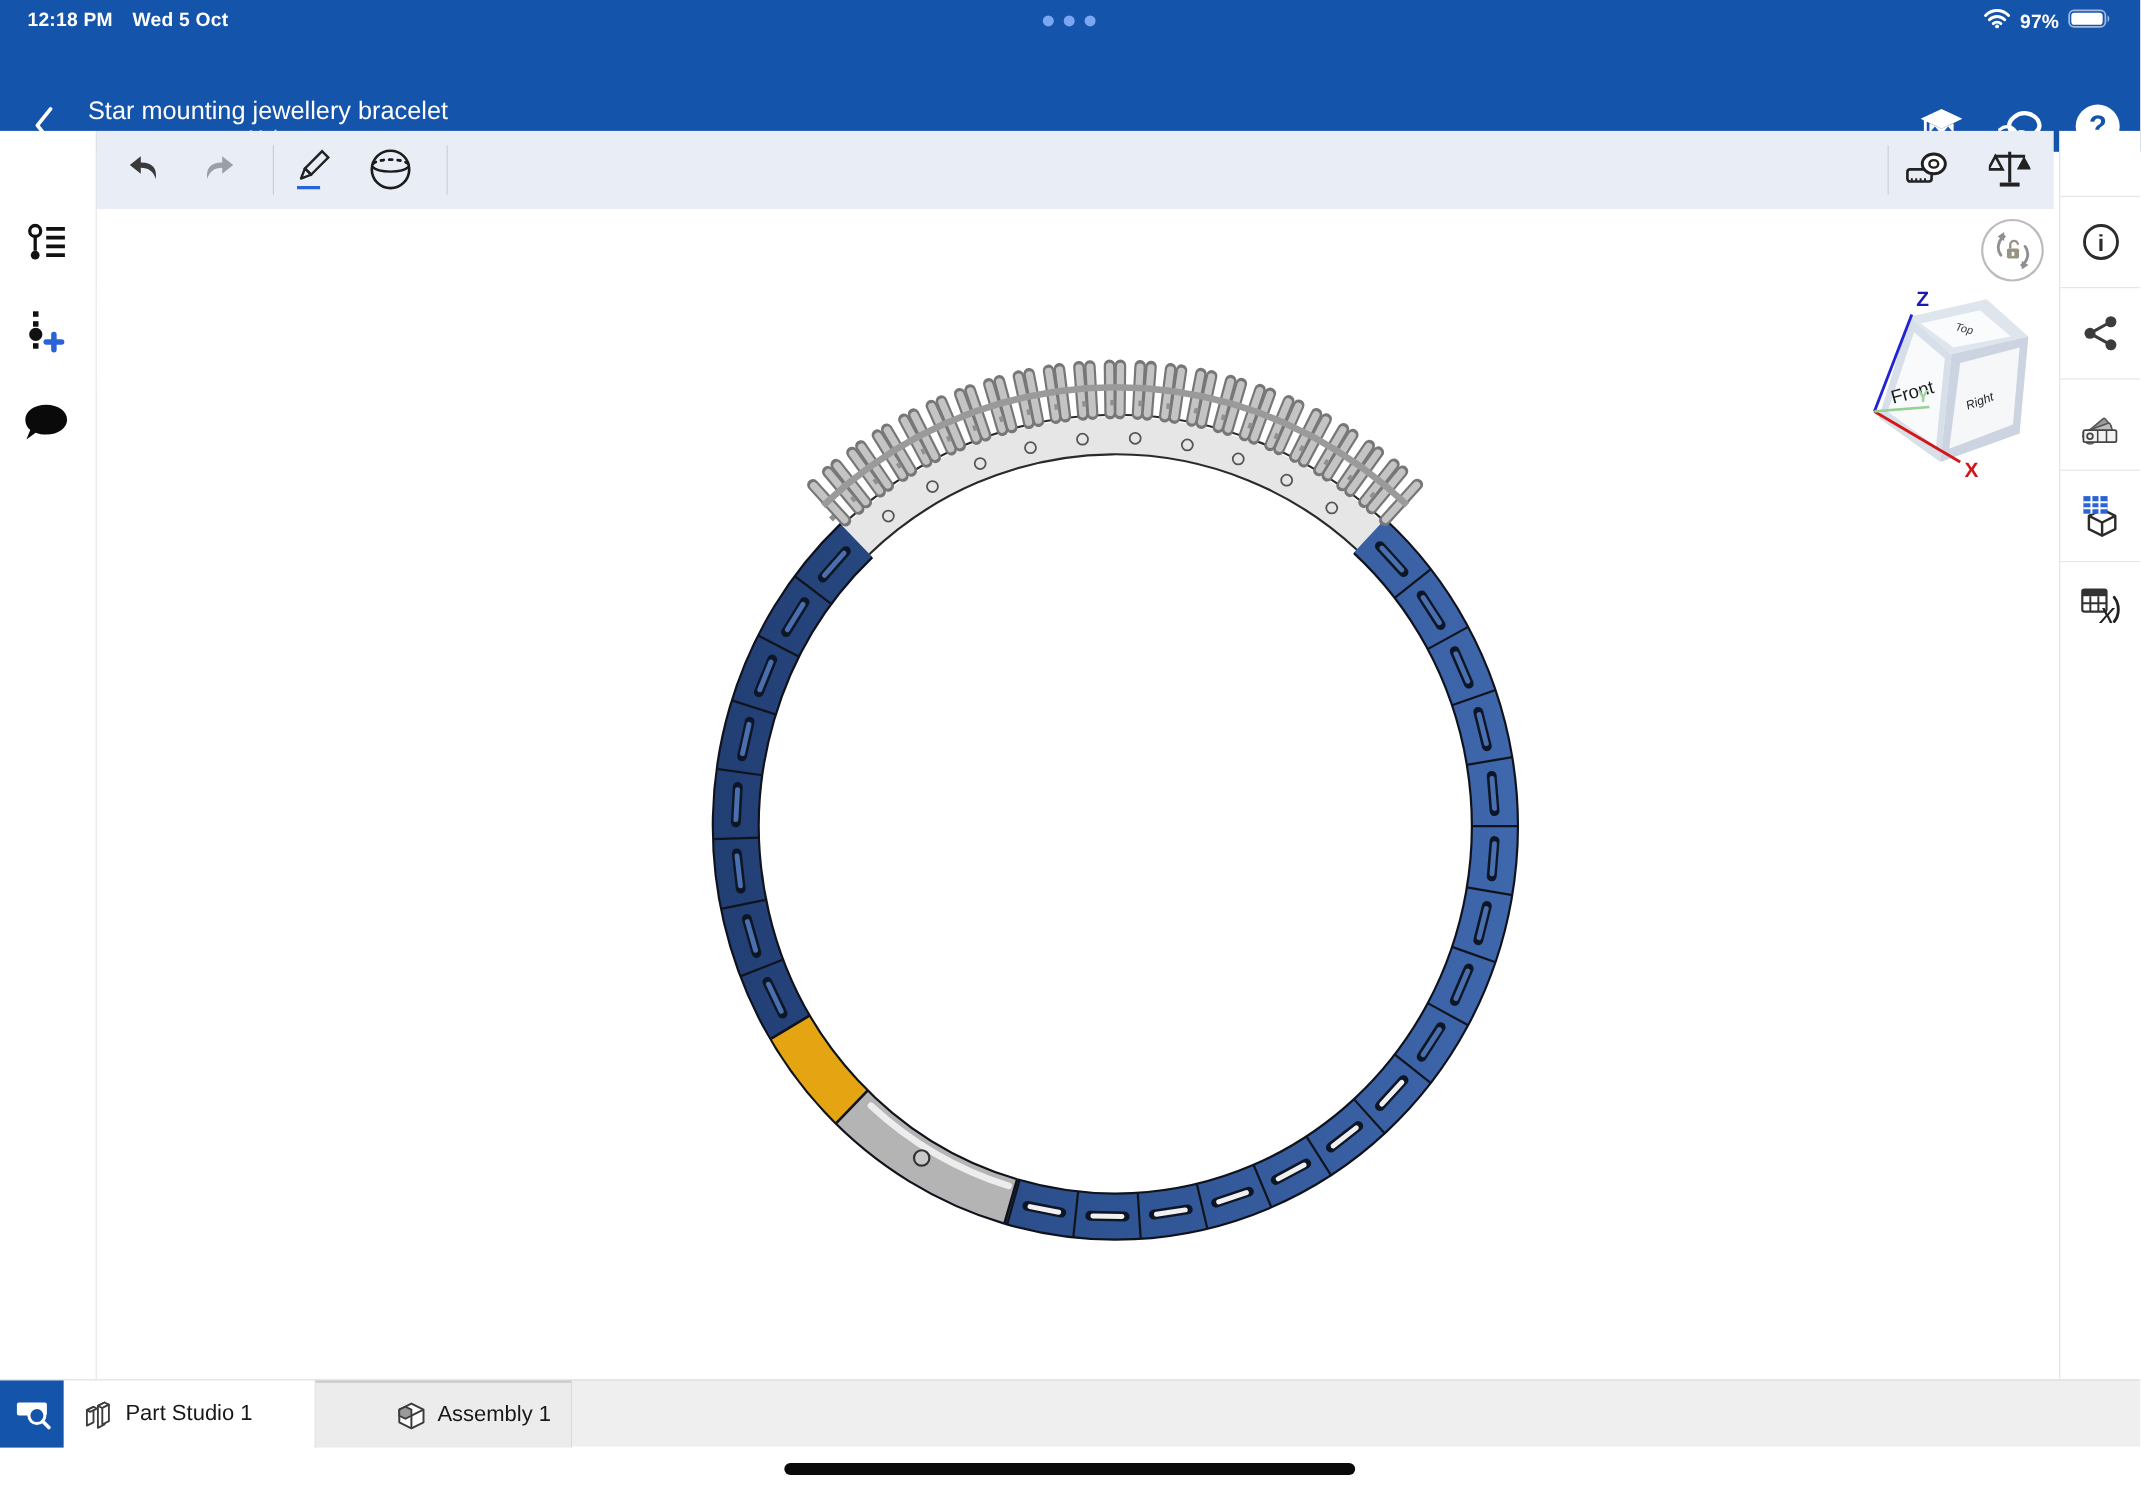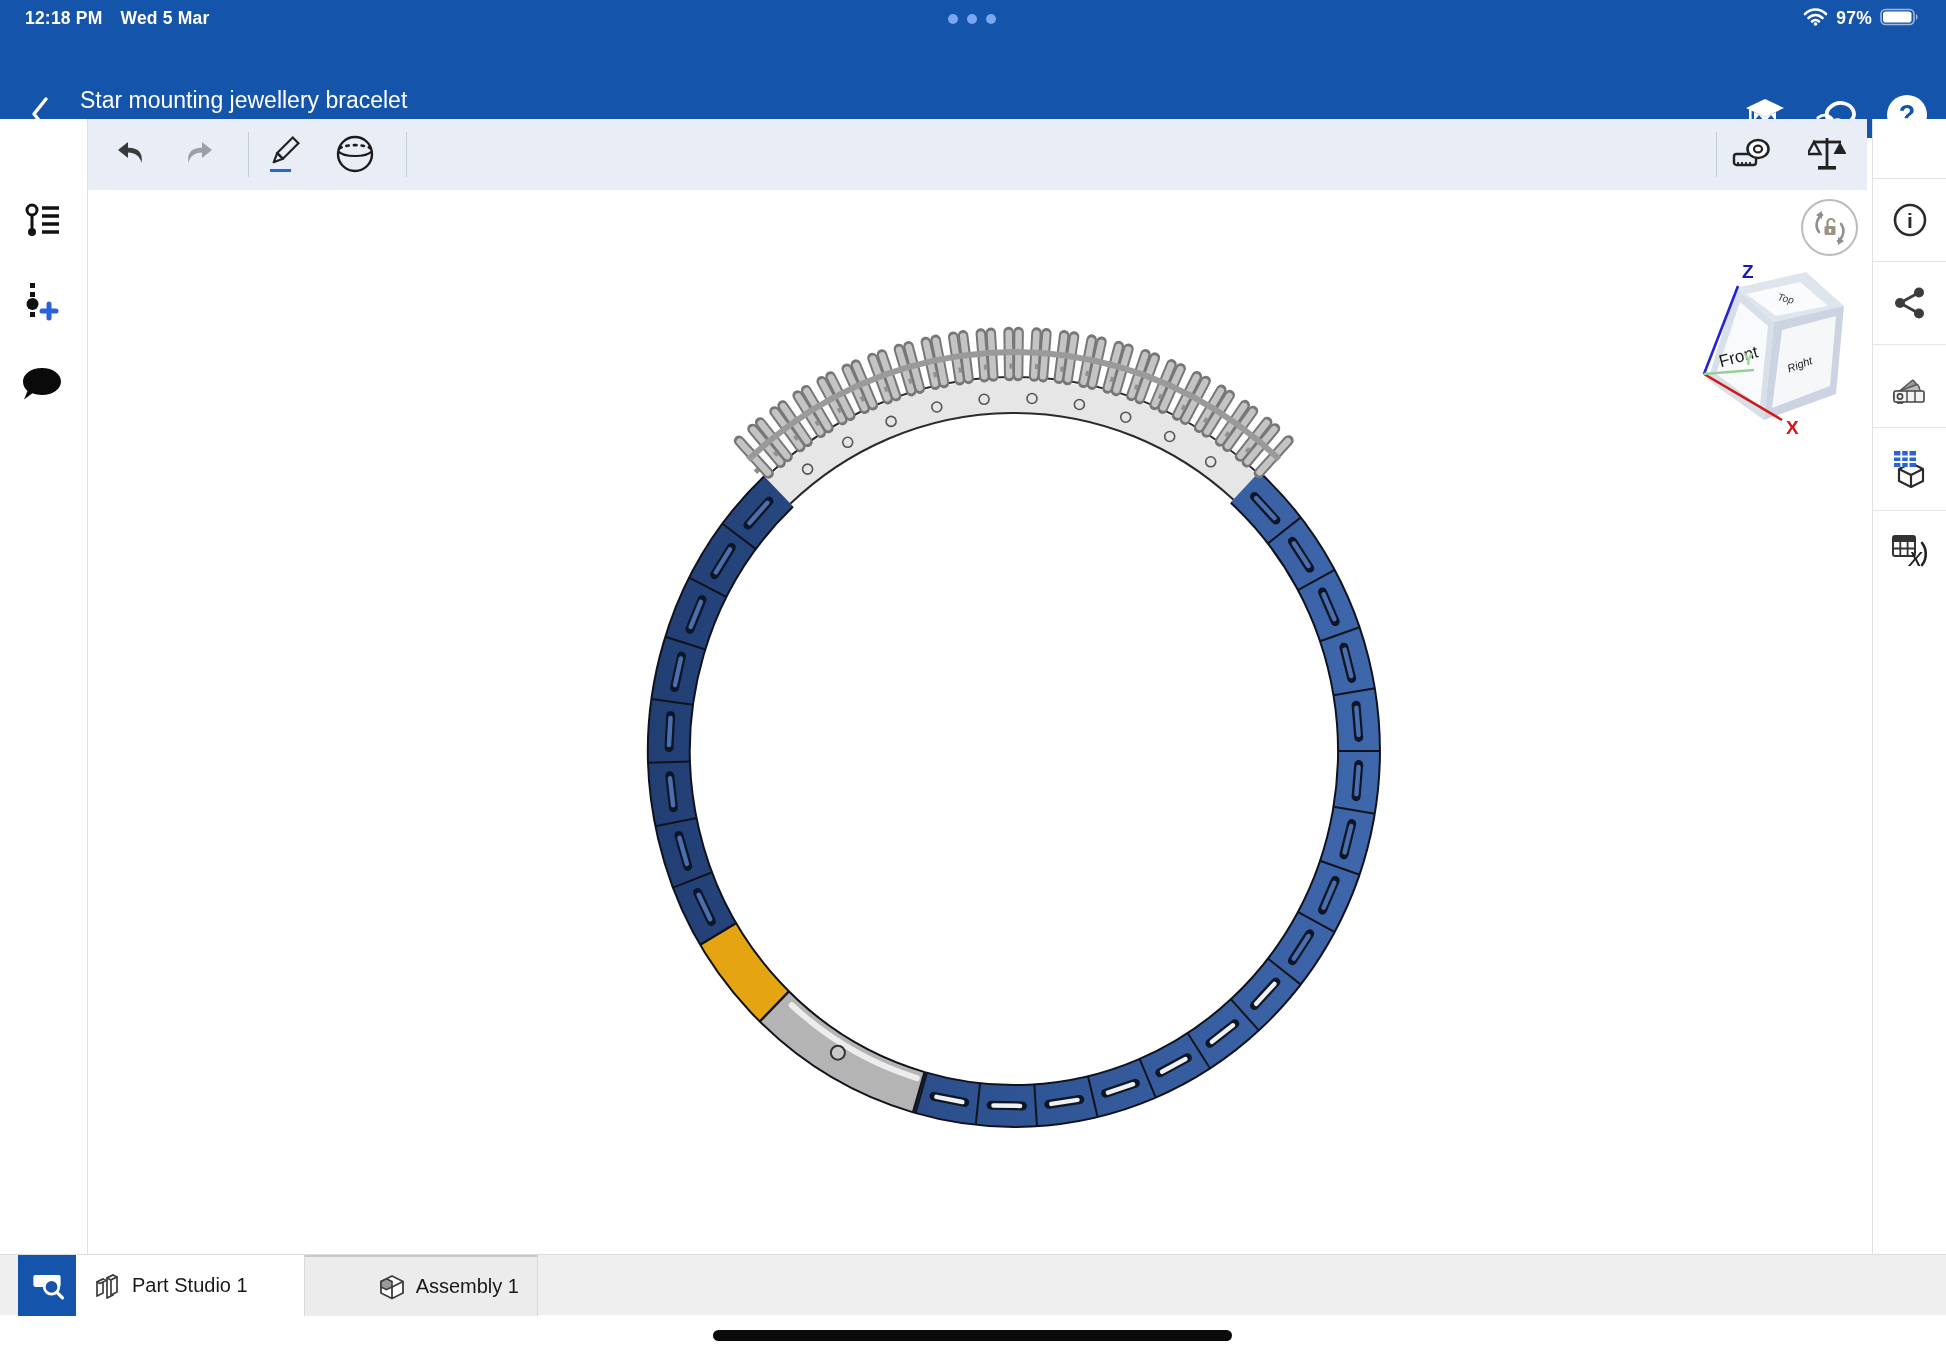--- a/index.html
+++ b/index.html
@@ -36,38 +36,38 @@
   #right-rail{left:1872px;top:119px;width:74px;height:1135px;background:#fff;border-left:1px solid #dfe1e4;}
   .rr-spacer{height:59px;}
   .rr-cell{height:83px;border-top:1px solid #e4e5e7;display:flex;align-items:center;justify-content:center;}
 
   
   #canvas{left:88px;top:190px;width:1784px;height:1064px;background:#fff;}
   #rotate-lock{left:1801px;top:199px;width:57px;height:57px;border-radius:50%;background:#fff;border:2px solid #bcbcbc;display:flex;align-items:center;justify-content:center;}
   #viewcube{left:1688px;top:222px;}
 
   
-  #tabbar{left:0;top:1254px;width:1946px;height:61px;background:#efefef;border-top:1px solid #dcdcdc;display:flex;padding-left:18px;}
+  #tabbar{left:0;top:1254px;width:1946px;height:61px;background:#efefef;border-top:1px solid #dcdcdc;display:flex;}
   #search-btn{width:58px;height:61px;background:#1554ab;display:flex;align-items:center;justify-content:center;flex:0 0 auto;}
   .tab{display:flex;align-items:center;gap:10px;padding:0 18px;height:61px;flex:0 0 auto;}
   .tab .tab-label{font-size:20px;color:#181818;white-space:nowrap;}
   #tab-active{width:229px;background:#fff;border-right:1px solid #dadada;}
   #tab-inactive{width:233px;background:#ececec;border-top:2px solid #c9c9c9;border-right:1px solid #d8d8d8;justify-content:flex-end;}
   #home-indicator{left:713px;top:1330px;width:519px;height:11px;border-radius:6px;background:#0a0a0a;}
 </style>
 </head>
 <body>
 
 <div id="app">
 
   <div id="topbar" class="abs">
     <div id="statusrow" class="abs">
       <div id="status-left" class="abs">
         <span class="status-text">12:18 PM</span>
-        <span class="status-text">Wed 5 Mar</span>
+        <span class="status-text">Wed 5 Oct</span>
       </div>
       <div id="status-dots" class="abs">
         <div class="dot"></div>
           <div class="dot"></div>
           <div class="dot"></div>
       </div>
       <div id="status-right" class="abs">
         <span>
           <svg width="25" height="19" viewBox="0 0 25 19">
               <path d="M2 7 C8 1 17 1 23 7" fill="none" stroke="#fff" stroke-width="2.6" stroke-linecap="round"></path>

